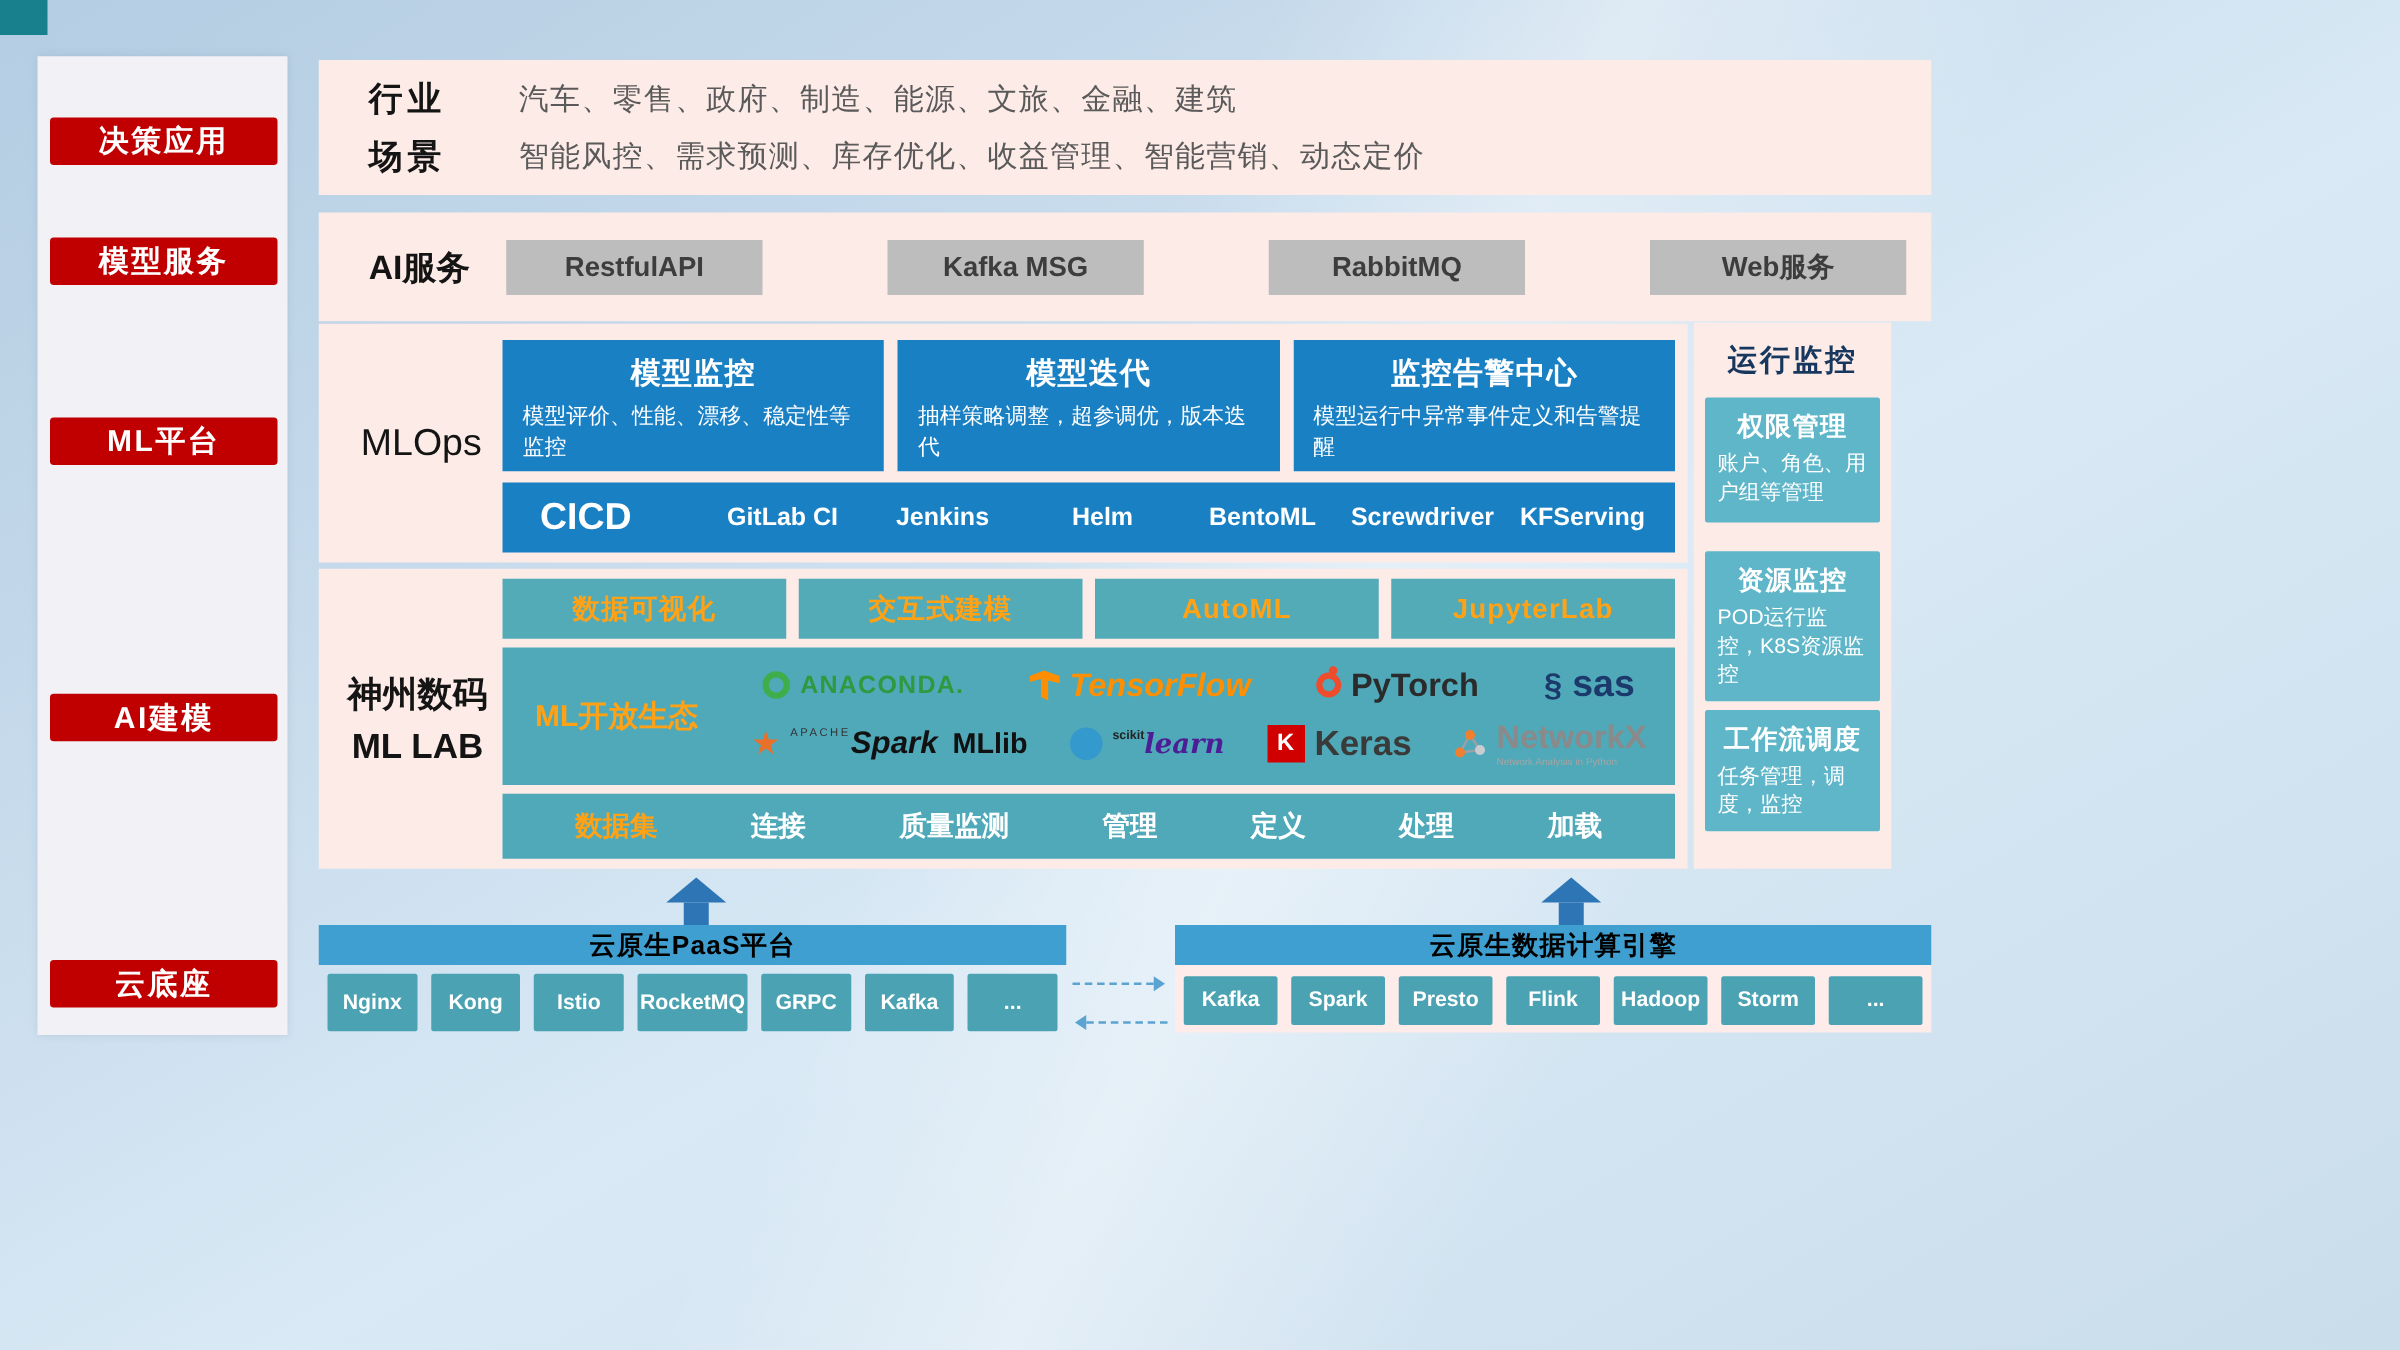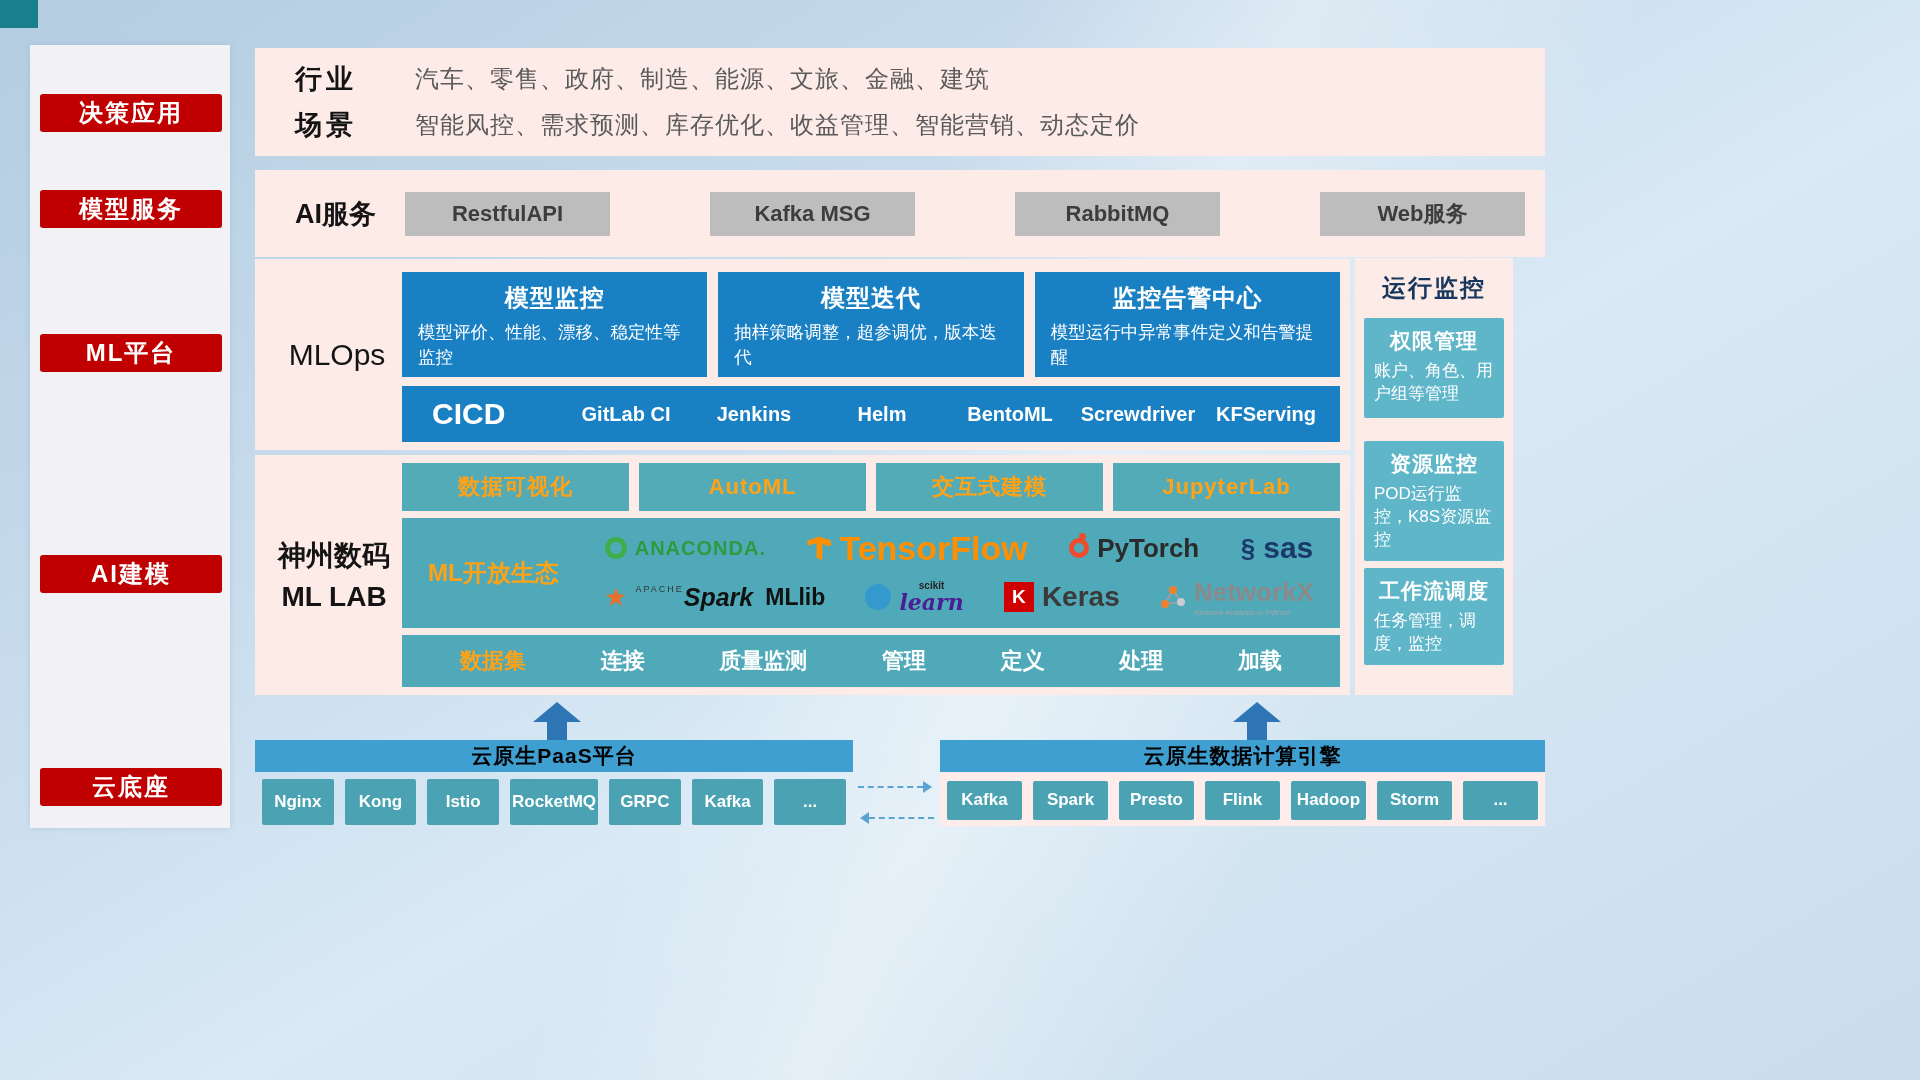--- a/index.html
+++ b/index.html
@@ -64,33 +64,33 @@
     padding:0 58px; color:#fff; font-size:22px; font-weight:600; }
   .data-row .first { color:#ffa216; font-weight:700; }
 
   
   .logo { display:flex; align-items:center; gap:8px; }
   .logo b, .logo i, .logo small { white-space:nowrap; }
   .ana-ring { width:22px; height:22px; border:5px solid #3eae4b; border-radius:50%; }
   .logo.anaconda b { color:#2e9a3f; font-size:20px; letter-spacing:1px; }
   .tf-icon { width:24px; height:24px; background:#ff8f00;
     clip-path:polygon(48% 0,100% 18%,100% 42%,62% 33%,62% 100%,38% 88%,38% 28%,0 38%,0 18%); }
-  .logo.tensorflow b { color:#ff8f00; font-size:34px; }
+  .logo.tensorflow b { color:#ff8f00; font-size:26px;font-style:italic; }
   .pt-icon { position:relative; width:20px; height:20px; border:5px solid #ee4c2c; border-radius:50%; }
   .pt-icon::after { content:""; position:absolute; width:7px; height:7px; border-radius:50%; background:#ee4c2c; top:-10px; right:-2px; }
   .logo.pytorch b { color:#2b2b2b; font-size:26px; font-weight:600; }
   .sas-mark { font-size:26px; color:#1b3a6b; font-style:normal; font-weight:700; }
   .logo.sas b { color:#1b3a6b; font-size:30px; font-weight:800; }
   .spark-star { color:#e8702a; font-size:26px; font-style:normal; }
   .spark-stack { display:flex; line-height:1; }
   .spark-stack small { font-size:9px; color:#333; letter-spacing:2px; }
   .spark-stack b { font-size:25px; color:#111; font-style:italic; }
   .mllib { font-size:23px; color:#111; font-weight:600; margin-left:4px; font-style:normal; }
   .skl-dot { width:26px; height:26px; border-radius:50%; background:#3499cd; }
-  .skl-stack { display:flex; flex-direction:column; line-height:1; align-items:center; }
+  .skl-stack { display:flex; flex-direction:row; line-height:1; align-items:flex-start; }
   .skl-stack small { font-size:10px; color:#222; font-weight:700; }
   .skl-stack b { font-size:22px; color:#4c1d95; font-style:italic; font-family:"DejaVu Serif",serif; }
   .keras-box { width:30px; height:30px; background:#d00000; color:#fff; display:flex; align-items:center;
     justify-content:center; font-size:19px; font-weight:700; font-style:normal; }
   .logo.keras b { color:#3a3a3a; font-size:28px; font-weight:600; }
   .nx-stack { display:flex; flex-direction:column; line-height:1.15; }
   .nx-stack b { color:#8a8a8a; font-size:26px; }
   .nx-stack small { color:#a5a5a5; font-size:8px; }
 
   
@@ -195,22 +195,22 @@
   </div>
 
   <div class="panel mllab-panel">
     <div class="mllab-label">
       <span>神州数码</span>
       <span>ML LAB</span>
     </div>
     <div class="mllab-content">
       <div class="tool-row">
         <div class="tool-chip">数据可视化</div>
+        <div class="tool-chip">交互式建模</div>
         <div class="tool-chip">AutoML</div>
-        <div class="tool-chip">交互式建模</div>
         <div class="tool-chip">JupyterLab</div>
       </div>
       <div class="eco-box">
         <span class="eco-label">ML开放生态</span>
         <div class="logo-rows">
           <div class="logo-row">
             <span class="logo anaconda">
               <i class="ana-ring"></i>
               <b>ANACONDA.</b>
             </span>

